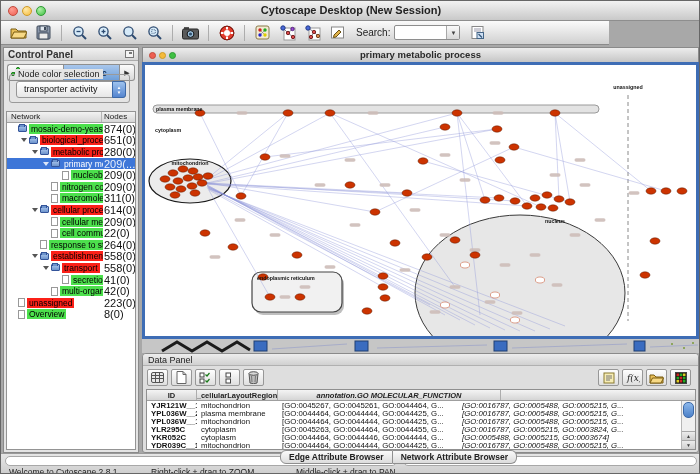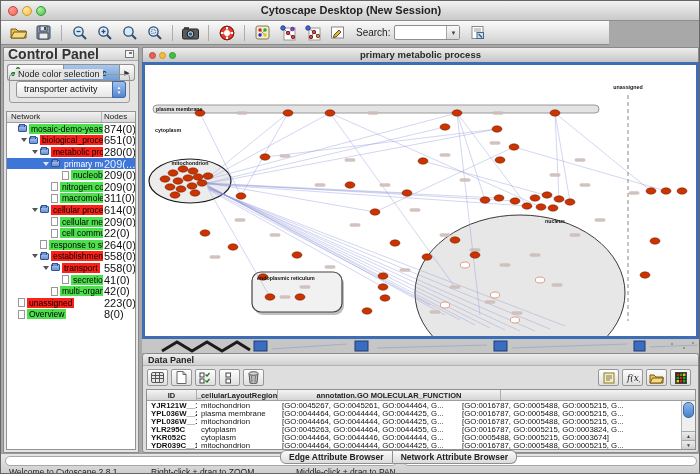--- a/index.html
+++ b/index.html
@@ -23,21 +23,21 @@
     align-items:center;justify-content:center;cursor:pointer;}
   .tb-sep{width:1px;height:16px;background:#adadad;margin:0 5px;}
   .search-label{font-size:10px;color:#222;margin:0 4px 0 6px;}
   .search-box{position:relative;width:66px;height:15px;background:#fff;border:1px solid #8e8e8e;border-radius:2px;}
   .search-dd{position:absolute;right:0;top:0;bottom:0;width:13px;border-left:1px solid #a8a8a8;
     background:linear-gradient(#fafafa,#d8d8d8);font-size:6px;color:#444;display:flex;align-items:center;justify-content:center;}
   
   #control-panel{position:absolute;left:2px;top:46px;width:136px;height:406px;
     background:#e4e4e4;border:1px solid #8a8a8a;}
   .cp-header{height:13px;display:flex;justify-content:space-between;align-items:center;padding:0 4px;
-    font-size:14px;font-weight:bold;color:#333;background:linear-gradient(#f1f1f1,#d6d6d6);border-bottom:1px solid #ababab;}
+    font-size:10px;font-weight:bold;color:#333;background:linear-gradient(#f1f1f1,#d6d6d6);border-bottom:1px solid #ababab;}
   .float-icon{width:9px;height:8px;border:1px solid #777;background:#f4f4f4;position:relative;}
   .float-icon::after{content:"";position:absolute;right:1px;top:1px;width:3px;height:2px;background:#777;}
   .cp-tabs{position:absolute;left:3px;top:16px;right:3px;height:17px;display:flex;}
   .cp-tab{flex:1;display:flex;align-items:center;justify-content:center;gap:3px;font-size:9px;font-weight:bold;
     color:#222;border:1px solid #8f8f8f;background:linear-gradient(#fcfcfc,#d9d9d9);cursor:pointer;}
   .cp-tab.first{border-radius:3px 0 0 3px;border-right:none;}
   .cp-tab.active{background:linear-gradient(#a9c7ec,#6f9fd8);color:#0e2c55;}
   .cp-tab-arrow{width:15px;border:1px solid #8f8f8f;border-left:none;border-radius:0 3px 3px 0;
     background:linear-gradient(#fcfcfc,#d9d9d9);font-size:7px;color:#333;display:flex;align-items:center;justify-content:center;cursor:pointer;}
   .groupbox{position:absolute;left:5px;top:26px;width:121px;height:29px;border:1px solid #9a9a9a;border-radius:3px;padding-left:20px;}
@@ -81,33 +81,33 @@
   .nw-light.yellow{left:16px;background:#f5bb3c;border:1px solid #cf9a27;}
   .nw-light.green{left:26px;background:#3fc043;border:1px solid #2f9c34;}
   .nw-title{position:absolute;left:0;right:0;text-align:center;font-size:9.5px;font-weight:bold;color:#2b2b2b;line-height:14px;}
   .nw-body{position:absolute;left:0;right:0;top:15px;bottom:0;border:3px solid #3e6db5;background:#fff;overflow:hidden;}
   #graph{display:block;width:100%;height:100%;font-family:"Liberation Sans",sans-serif;}
   
   #desktop-strip{position:absolute;left:141px;top:338px;width:557px;height:14px;}
   
   #data-panel{position:absolute;left:141px;top:352px;width:557px;height:100px;background:#dedede;
     border:1px solid #8a8a8a;border-radius:4px 4px 3px 3px;}
-  .dp-header{height:12px;font-size:9px;font-weight:bold;color:#222;padding-left:5px;line-height:12px;
+  .dp-header{height:12px;font-size:9px;font-weight:normal;color:#222;padding-left:5px;line-height:12px;
     background:linear-gradient(#ededed,#d0d0d0);border-bottom:1px solid #b0b0b0;border-radius:3px 3px 0 0;}
   .dp-toolbar{position:absolute;left:4px;right:4px;top:14px;height:19px;display:flex;align-items:center;}
   .dp-btn{width:21px;height:17px;border:1px solid #979797;border-radius:2px;
     background:linear-gradient(#fefefe,#dfdfdf);margin-right:3px;display:flex;align-items:center;justify-content:center;cursor:pointer;padding:0;}
   .dp-spacer{flex:1;}
   .dp-table{position:absolute;left:3px;top:35px;width:550px;height:61px;background:#fff;border:1px solid #8f8f8f;overflow:hidden;}
   .dpt-header{display:flex;height:11px;background:linear-gradient(#f4f4f4,#d5d5d5);border-bottom:1px solid #9f9f9f;
     font-size:7.5px;font-weight:bold;color:#222;}
   .dpt-header > div{border-right:1px solid #adadad;display:flex;align-items:center;justify-content:center;overflow:hidden;white-space:nowrap;}
   .dpt-row{display:flex;height:8px;font-size:7.8px;color:#111;align-items:center;}
   .dpt-row > div{overflow:hidden;white-space:nowrap;padding-left:4px;}
-  .cw0{width:50px;flex:none;} .cw1{width:81px;flex:none;} .cw2{width:180px;flex:none;} .cw3{width:223px;flex:none;}
+  .cw0{width:50px;flex:none;} .cw1{width:81px;flex:none;} .cw2{width:180px;flex:none;} .cw3{width:223px;flex:none;font-style:italic;}
   .dpt-row .cw0{font-weight:bold;}
   .dpt-scroll{position:absolute;right:0;top:11px;bottom:0;width:14px;background:#efefef;border-left:1px solid #b5b5b5;}
   .sb-thumb{position:absolute;left:1px;top:1px;width:11px;height:16px;border-radius:5px;
     background:linear-gradient(#8cb8ec,#4b80c8);border:1px solid #3c69a8;cursor:pointer;}
   .sb-btn{position:absolute;left:0;width:13px;height:9px;background:linear-gradient(#ececec,#cfcfcf);
     border-top:1px solid #a8a8a8;font-size:5px;color:#444;text-align:center;line-height:9px;cursor:pointer;}
   .sb-up{bottom:9px;} .sb-dn{bottom:0;}
   
   #dp-tabs{position:absolute;left:279px;top:449px;height:14px;display:flex;z-index:6;}
   .dp-tab{font-size:8.5px;font-weight:bold;color:#222;border:1px solid #8f8f8f;border-left:none;

